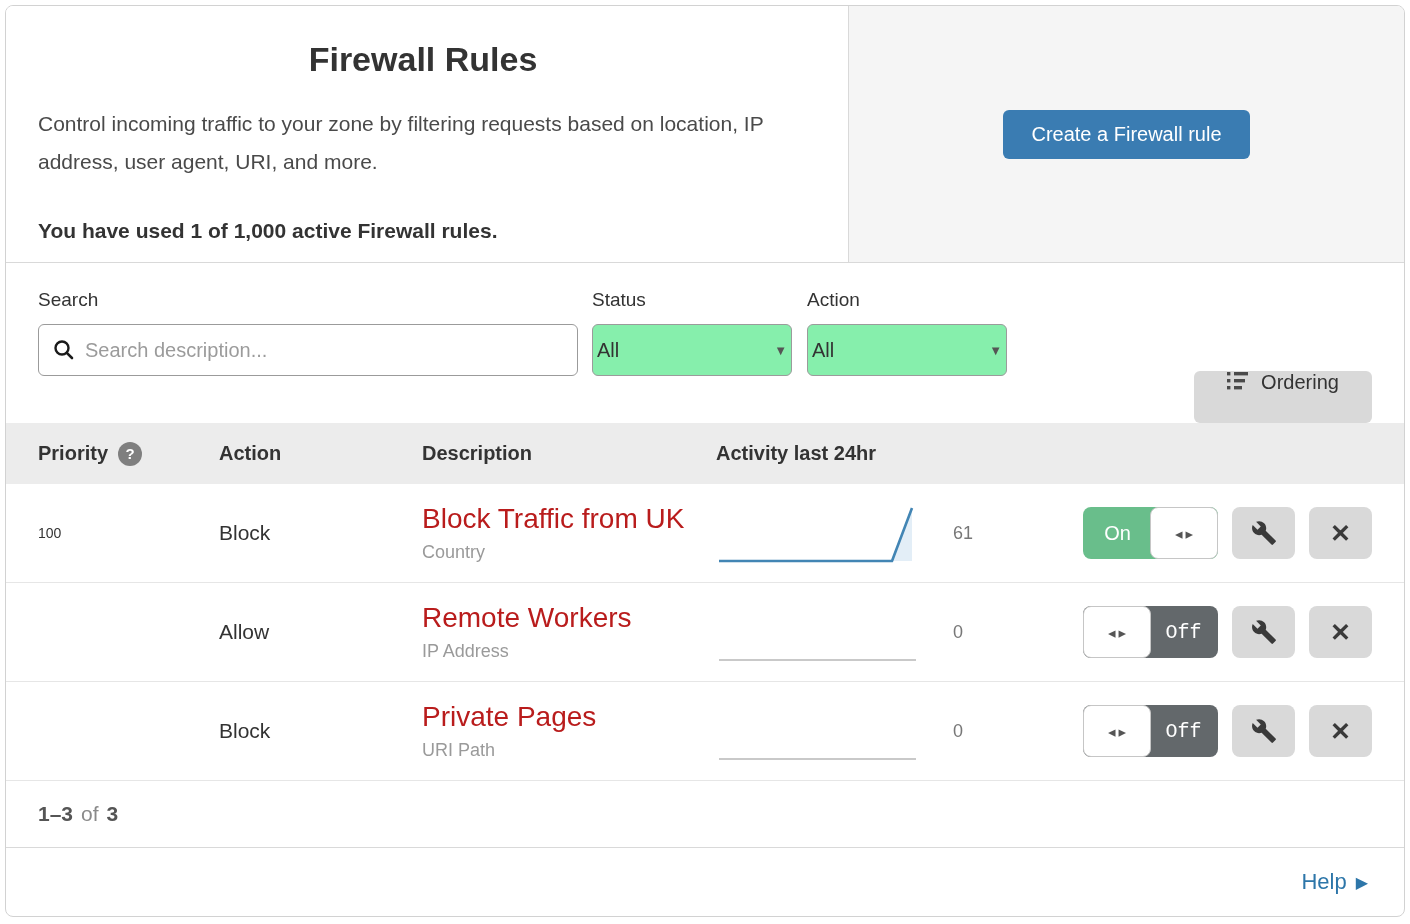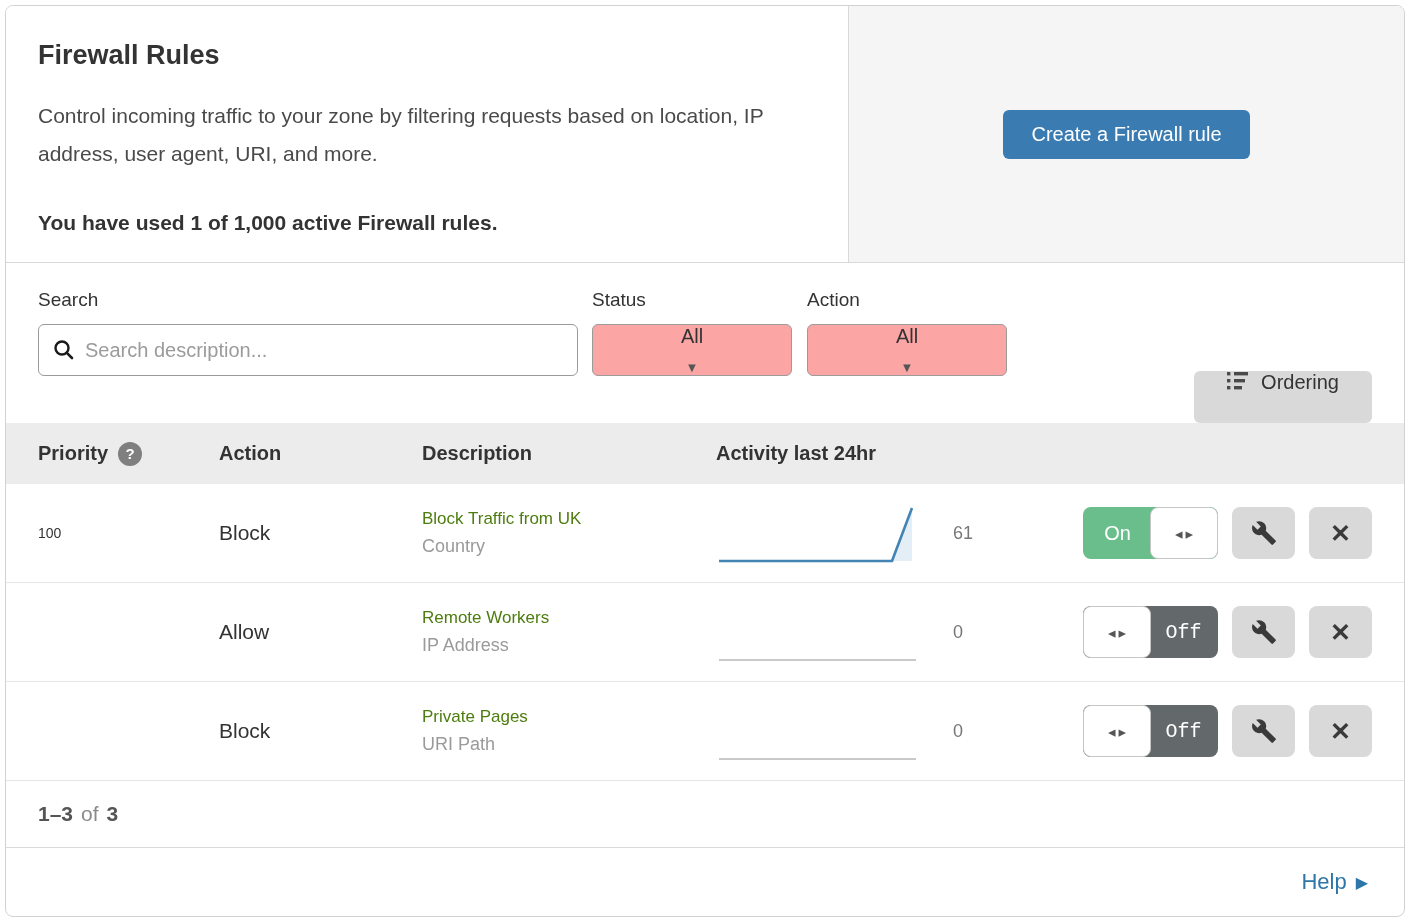--- a/index.html
+++ b/index.html
@@ -5,21 +5,21 @@
   * { box-sizing: border-box; margin: 0; padding: 0; }
   html, body { width: 1410px; height: 924px; background: #fff; font-family: "Liberation Sans", "DejaVu Sans", sans-serif; }
   .card {
     position: absolute; left: 5px; top: 5px; width: 1400px; height: 912px;
     border: 1px solid #d2d2d2; border-radius: 8px; background: #fff; overflow: hidden;
     display: flex; flex-direction: column;
   }
   
   .top { display: flex; height: 257px; border-bottom: 1px solid #d9d9d9; flex-shrink: 0; }
   .top-left { width: 843px; padding: 26px 40px 0 32px; background: #fff; border-right: 1px solid #d9d9d9; }
-  .page-title { font-size: 27px; font-weight: bold; color: #333; margin-top: 8px; }
+  .page-title { font-size: 34px; font-weight: bold; color: #333; margin-top: 8px; text-align: center; }
   .page-desc { font-size: 21px; color: #4a4a4a; line-height: 38px; margin-top: 26px; max-width: 770px; }
   .usage-note { font-size: 21px; font-weight: bold; color: #333; margin-top: 38px; }
   .top-right { flex: 1; background: #f5f5f5; display: flex; align-items: center; justify-content: center; }
   .create-btn {
     background: #3a7cb2; color: #fff; font-size: 20px; border: none; cursor: pointer;
     padding: 13px 28px; border-radius: 6px; font-family: inherit;
   }
   
   .filters { height: 160px; padding: 26px 32px 0 32px; display: flex; flex-shrink: 0; }
   .filter-group { display: flex; flex-direction: column; }
@@ -29,21 +29,21 @@
     display: flex; align-items: center; padding: 0 14px; background: #fff;
   }
   .search-box input {
     border: none; outline: none; flex: 1; font-size: 20px; color: #333;
     font-family: inherit; margin-left: 10px; background: transparent;
   }
   .search-box input::placeholder { color: #9b9b9b; }
   .select-box {
     width: 200px; height: 52px; border: 1px solid #9b9b9b; border-radius: 6px;
     display: flex; align-items: center; justify-content: space-between;
-    padding: 0 4px; font-size: 20px; color: #333; background: #fca5a5; cursor: pointer; flex-direction: column;
+    padding: 0 4px; font-size: 20px; color: #333; background: #86efac; cursor: pointer;
   }
   .select-caret { font-size: 13px; color: #555; }
   .gap-status { margin-left: 14px; }
   .gap-action { margin-left: 15px; }
   .ordering-wrap { margin-left: auto; display: flex; align-items: flex-end; }
   .ordering-btn {
     height: 52px; width: 178px; background: #d9d9d9; border: none; border-radius: 6px;
     display: flex; align-items: flex-start; justify-content: center; gap: 12px;
     font-size: 20px; color: #333; cursor: pointer; font-family: inherit;
   }
@@ -60,21 +60,21 @@
     font-size: 15px; font-weight: bold; display: inline-flex; align-items: center;
     justify-content: center; cursor: pointer;
   }
   .trow {
     height: 99px; display: flex; align-items: center; padding: 0 32px;
     border-bottom: 1px solid #e6e6e6; flex-shrink: 0;
   }
   .cell-priority { width: 181px; font-size: 14px; color: #333; }
   .cell-action { width: 203px; font-size: 21px; color: #333; }
   .cell-desc { width: 294px; }
-  .desc-title { font-size: 17px; color: #4d7c0f; margin-bottom: 7px; }
+  .desc-title { font-size: 28px; color: #b91c1c; margin-bottom: 7px; }
   .desc-sub { font-size: 18px; color: #9a9a9a; }
   .cell-activity { display: flex; align-items: center; }
   .sparkline { width: 205px; height: 62px; }
   .activity-count { font-size: 18px; color: #777; margin-left: 32px; min-width: 40px; }
   .controls { margin-left: auto; display: flex; align-items: center; gap: 14px; }
   
   .toggle { position: relative; width: 135px; height: 52px; cursor: pointer; }
   .toggle .tg-bg { position: absolute; inset: 0; border-radius: 8px; }
   .toggle.on .tg-bg { background: #69be8b; }
   .toggle.off .tg-bg { background: #63686b; }

